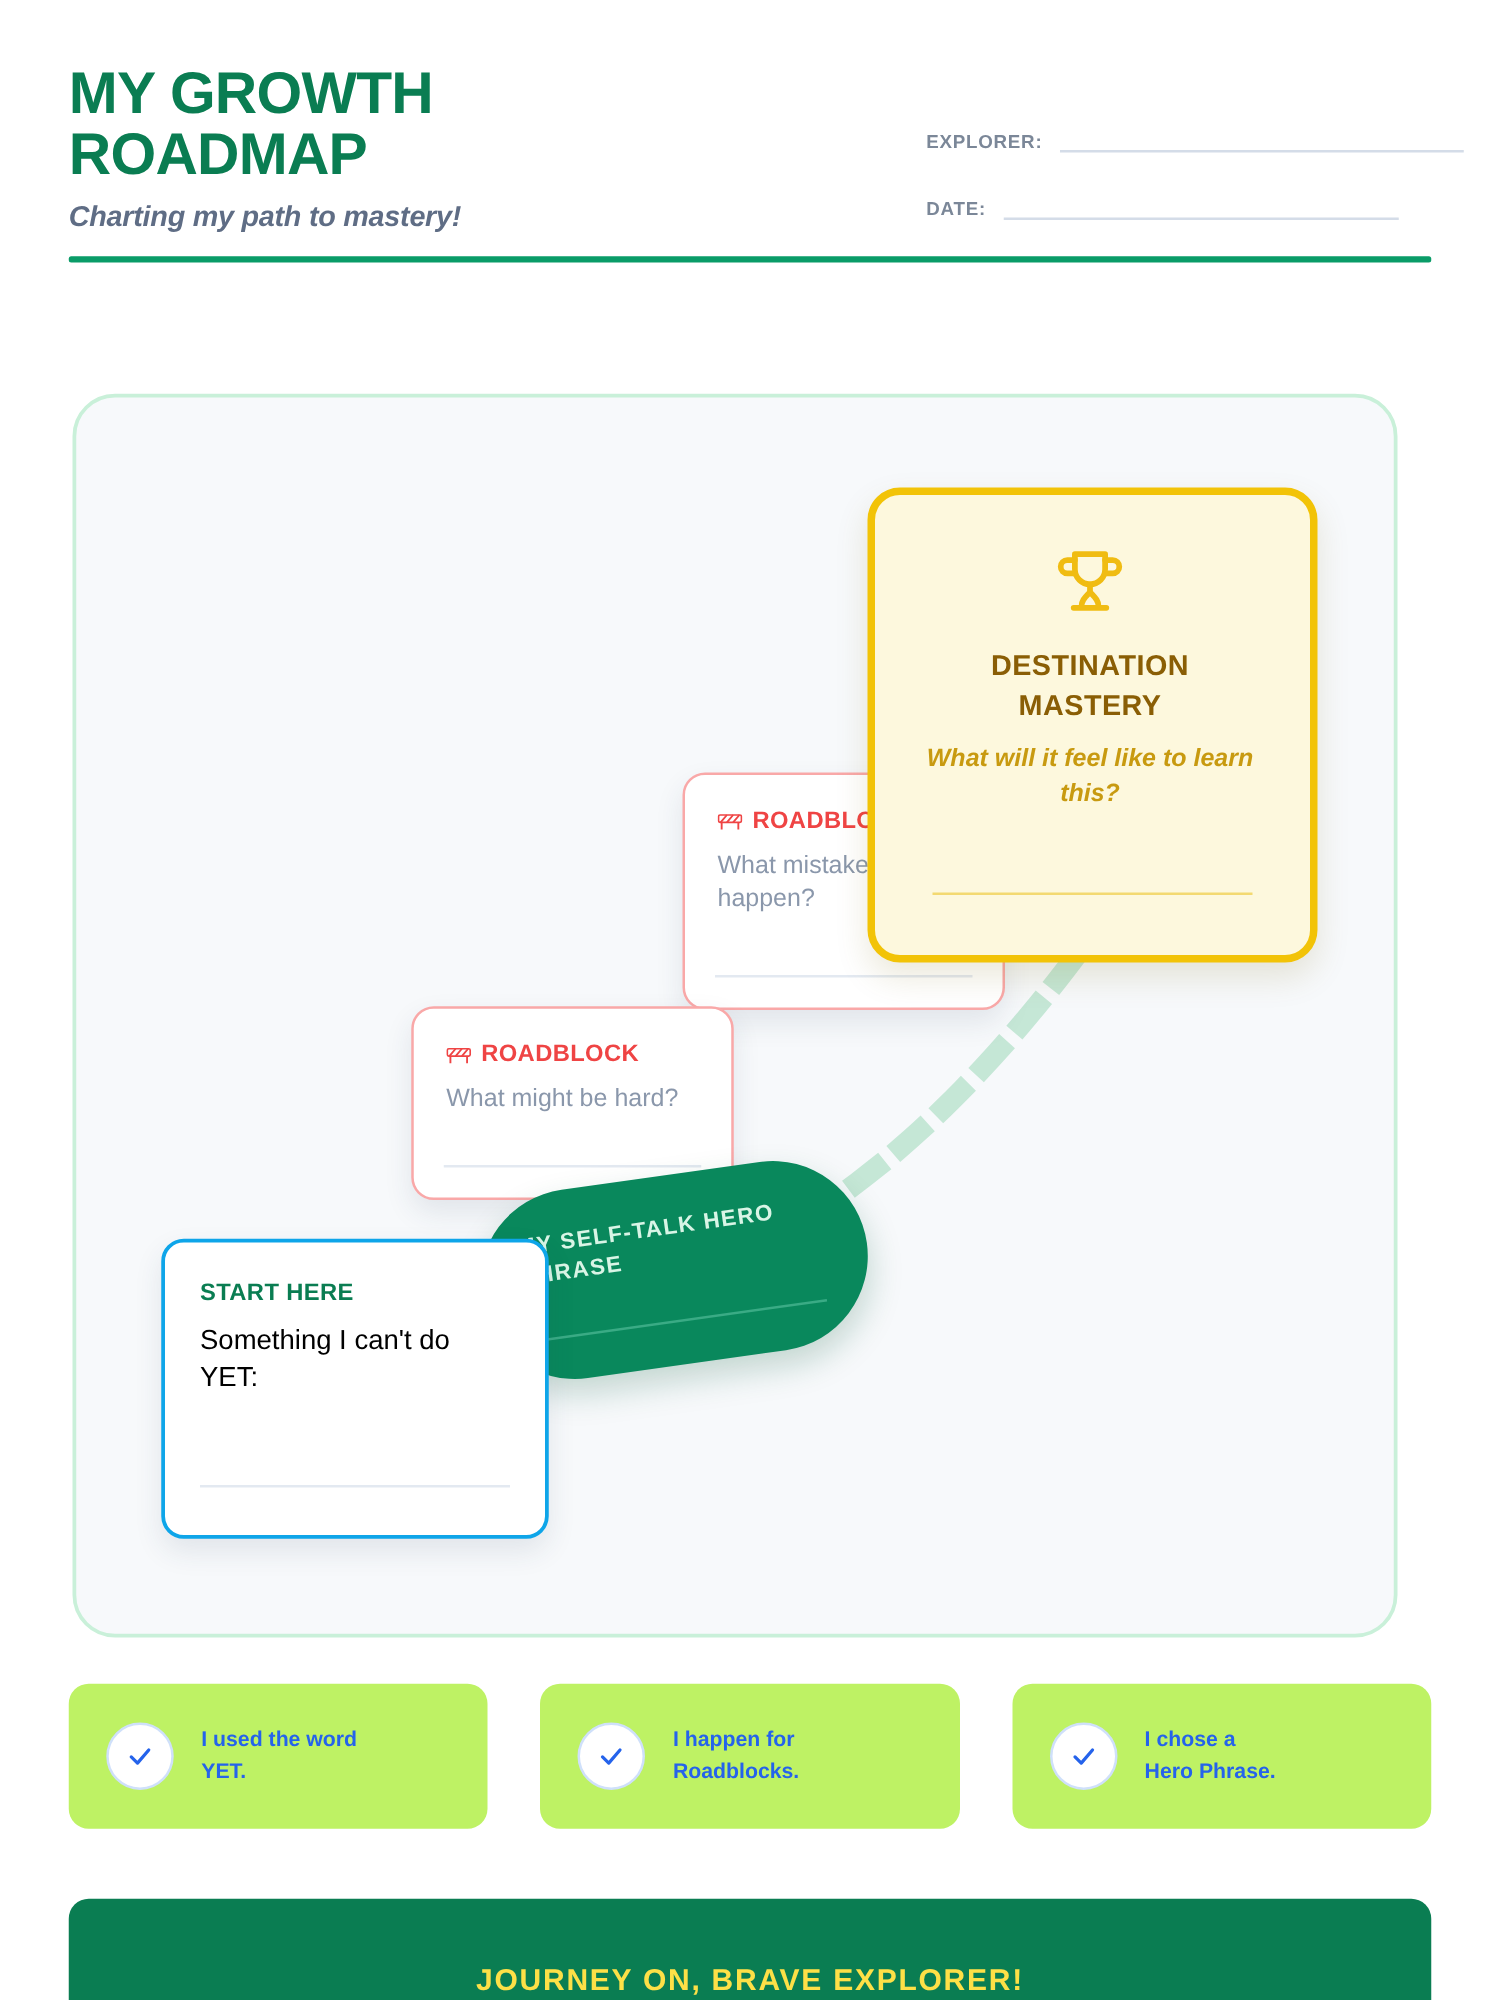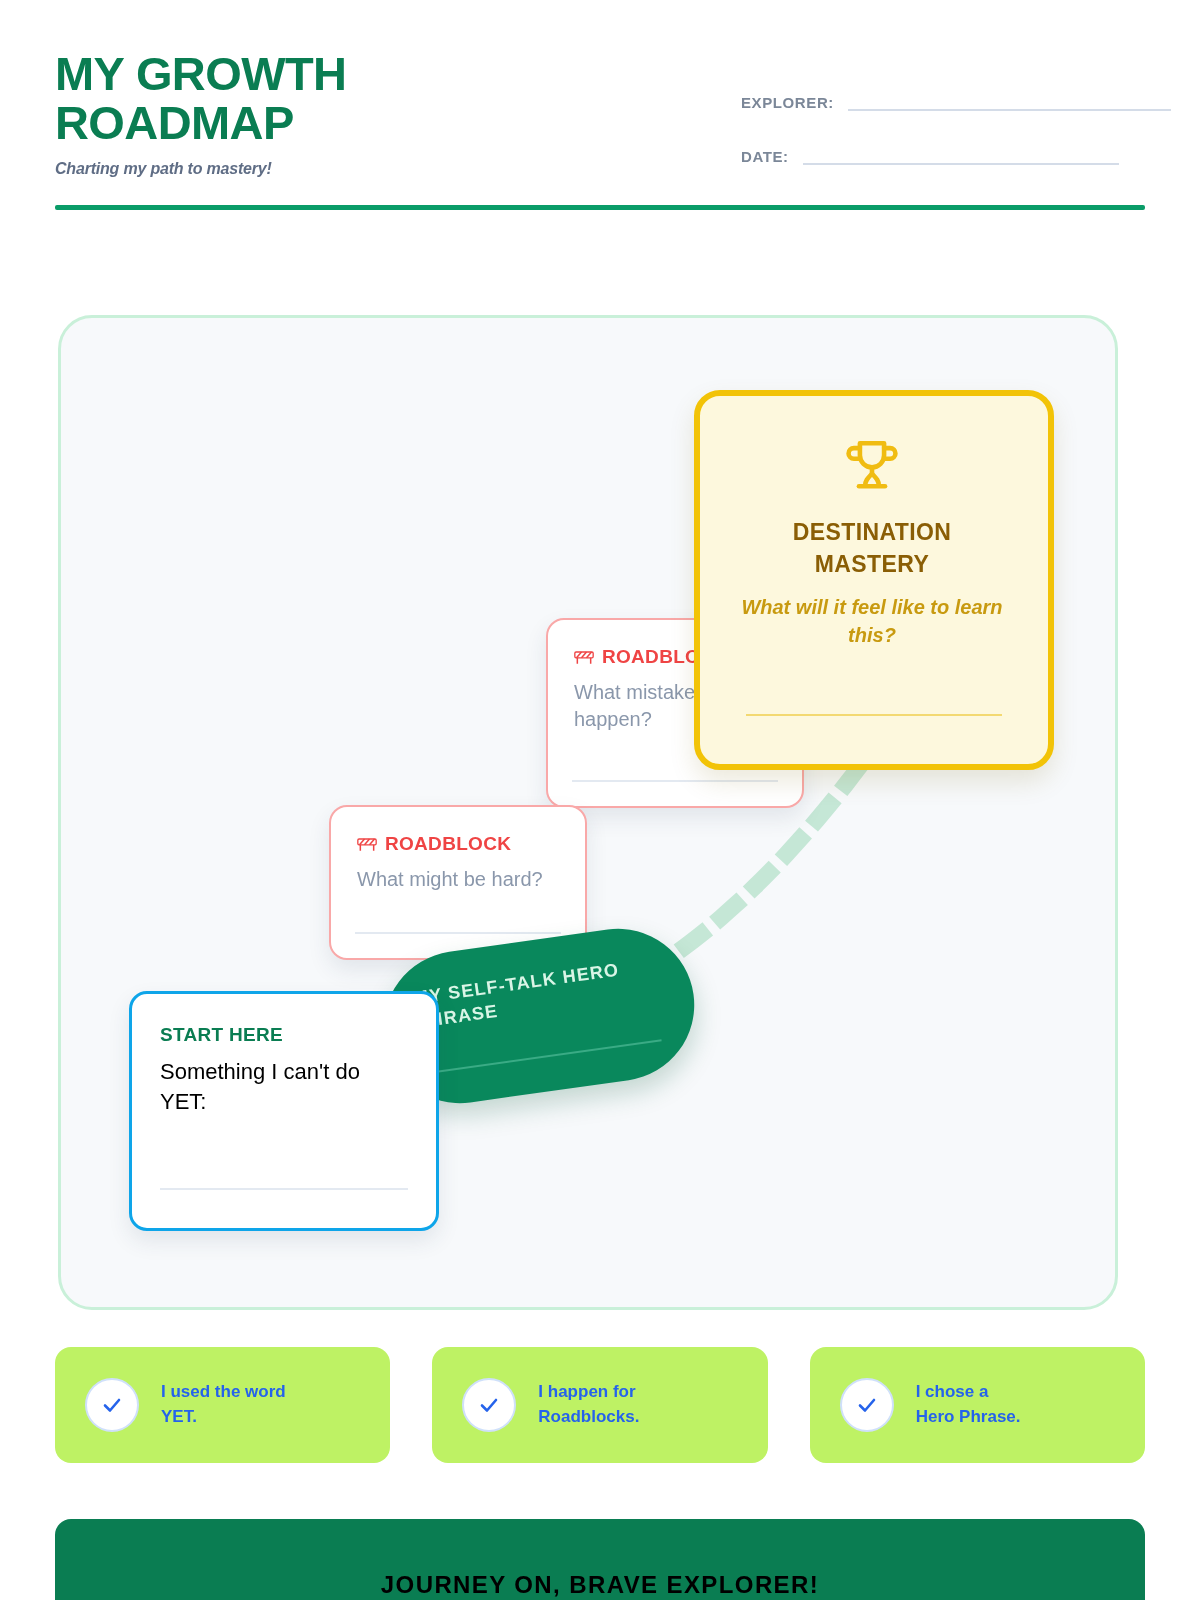--- a/index.html
+++ b/index.html
@@ -31,30 +31,30 @@
     font-size: 47px;
     font-weight: 800;
     line-height: 1.04;
     letter-spacing: -0.6px;
     color: #0a7d52;
     text-transform: uppercase;
     max-width: 430px;
   }
   .doc-subtitle {
     margin-top: 12px;
-    font-size: 16px;
+    font-size: 23px;
     font-style: italic;
     font-weight: 600;
     color: #5f6d85;
     letter-spacing: -0.2px;
   }
 
   .meta-block {
     position: absolute;
-    top: 85px;
+    top: 96px;
     left: 686px;
     width: 430px;
   }
   .meta-row {
     display: flex;
     align-items: flex-end;
     margin-bottom: 28px;
     height: 26px;
   }
   .meta-label {
@@ -264,21 +264,21 @@
     width: 1090px;
     height: 110px;
     background: #0a7d52;
     border-radius: 16px;
     display: flex;
     align-items: flex-start;
     justify-content: center;
     padding-top: 52px;
   }
   .footer-text {
-    color: #000000;
+    color: #fde047;
     font-size: 24px;
     font-weight: 800;
     letter-spacing: 1.4px;
     text-transform: uppercase;
   }
 </style>
 </head>
 <body>
 
 <div class="page">

